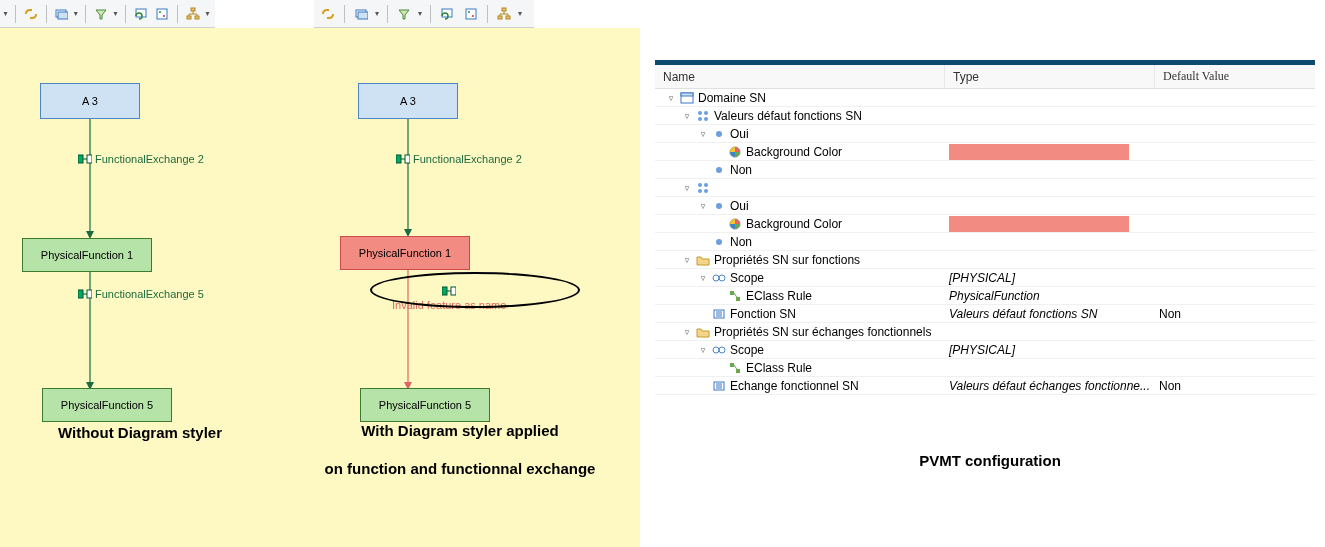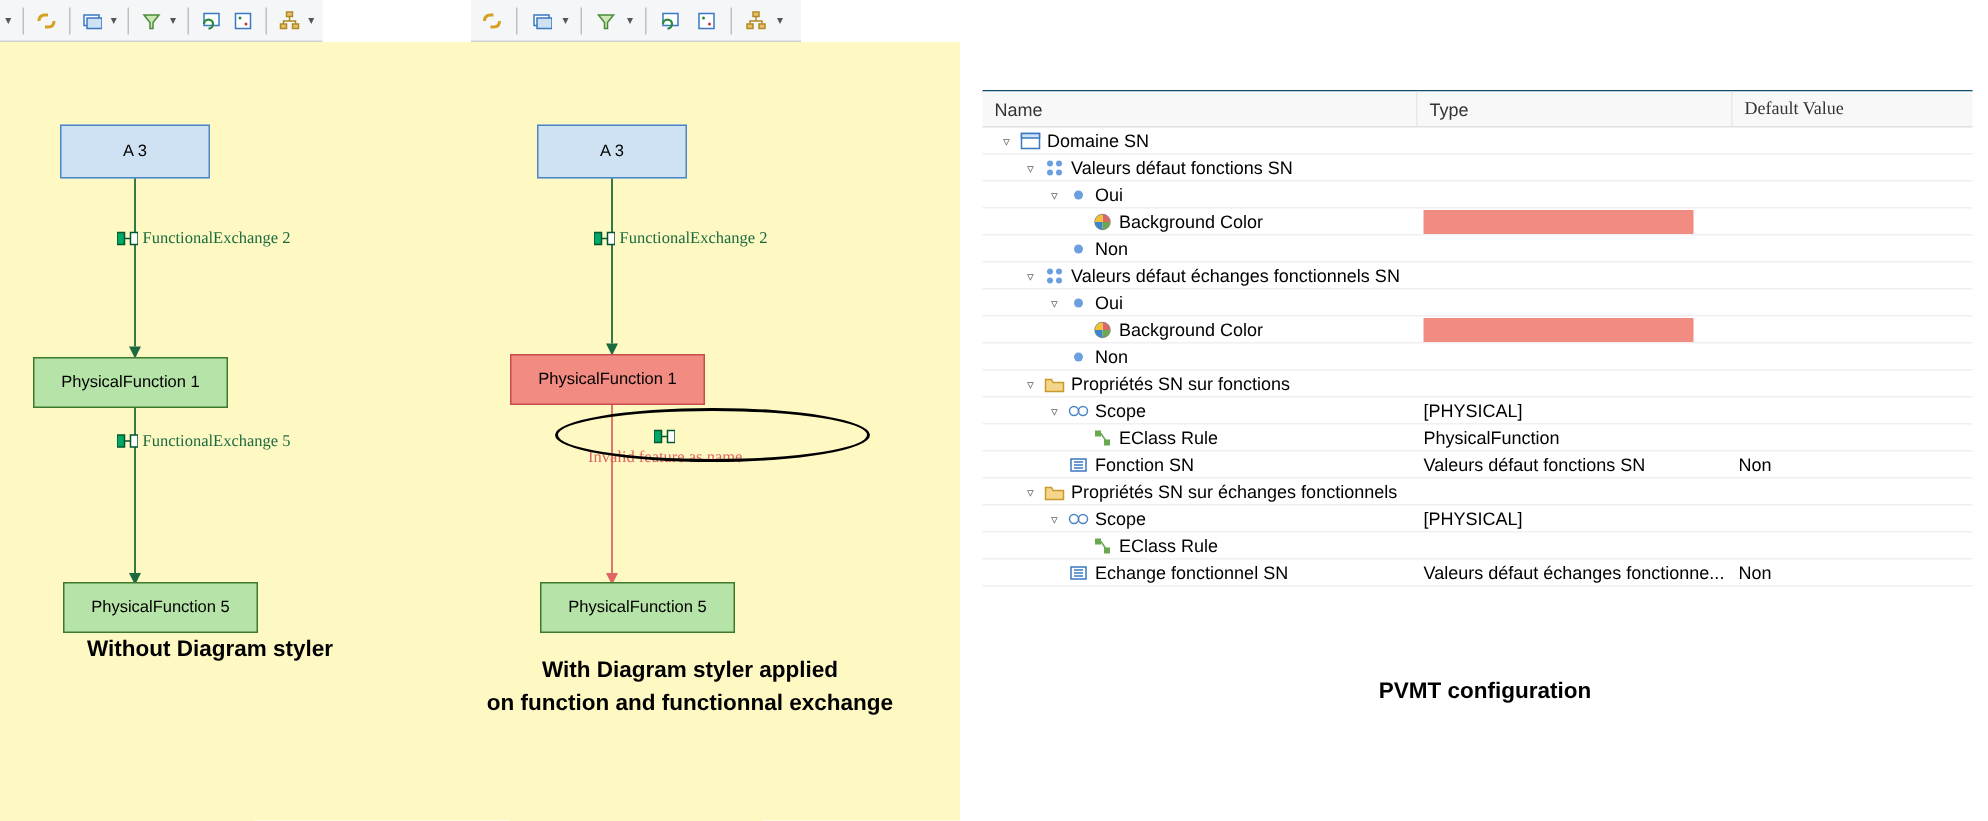--- a/index.html
+++ b/index.html
@@ -69,21 +69,20 @@
   .node-green { background: #b6e3a7; border-color: #3d7a2f; color: #000; }
   .node-red { background: #f28b82; border-color: #c94b4b; color: #000; }
 
   .edge-label {
     position: absolute;
     font-size: 11px;
     color: #1c6b3f;
     display: flex;
     align-items: center;
     gap: 3px;
-    font-family: Liberation Serif, serif;
   }
   .edge-label.red-label { color: #e06666; flex-direction: column; }
   .port-icon {
     width: 14px;
     height: 10px;
     display: inline-flex;
     align-items: center;
     justify-content: center;
   }
 
@@ -103,21 +102,21 @@
     text-align: center;
     color: #000;
   }
 
   
   .table-panel {
     position: absolute;
     left: 655px;
     top: 60px;
     width: 660px;
-    border-top: 1px solid #0c4a6e;
+    border-top: 5px solid #0c4a6e;
     background: #fff;
   }
   .thead {
     display: flex;
     background: #f8f8f8;
     border-bottom: 1px solid #e0e0e0;
     height: 24px;
     align-items: center;
     font-size: 12px;
     color: #333;
@@ -128,21 +127,21 @@
   .col-default { flex: 1; }
 
   .tree-rows { }
   .tree-row {
     display: flex;
     height: 18px;
     align-items: center;
     border-bottom: 1px solid #f0f0f0;
   }
   .cell-name { width: 290px; display: flex; align-items: center; gap: 3px; }
-  .cell-type { width: 210px; display: flex; align-items: center; padding-left: 4px; }
+  .cell-type { width: 210px; display: flex; align-items: center; padding-left: 4px; font-style: italic; }
   .cell-default { flex: 1; display: flex; align-items: center; padding-left: 4px; }
   .expander {
     width: 10px;
     height: 10px;
     display: inline-flex;
     align-items: center;
     justify-content: center;
     font-size: 9px;
     color: #666;
   }
@@ -343,21 +342,21 @@
       </span>
     <span>Invalid feature as name</span>
   </div>
   <div class="ellipse-annot" style="left:70px; top:244px; width:210px; height:36px;"></div>
 
   <div class="node node-green" style="left:60px; top:360px; width:130px; height:34px;">
       <span>PhysicalFunction 5</span>
     </div>
 </div>
 
-<div class="caption" style="left:300px; top:438px; width:320px;">With Diagram styler applied</div>
+<div class="caption" style="left:300px; top:422px; width:320px;">With Diagram styler applied</div>
 <div class="caption" style="left:290px; top:460px; width:340px;">on function and functionnal exchange</div>
 
 <div class="table-panel">
   <div class="thead">
     <div class="th-col col-name">
         <span>Name</span>
       </div>
     <div class="th-col col-type">
         <span>Type</span>
       </div>
@@ -469,21 +468,20 @@
           <span class="indent" style="width: 24px;"></span>
           <span class="expander">▿</span>
           <span class="tree-icon">
             <svg width="14" height="14">
               <circle cx="4" cy="4" r="2" fill="#6aa0e0"></circle>
               <circle cx="10" cy="4" r="2" fill="#6aa0e0"></circle>
               <circle cx="4" cy="10" r="2" fill="#6aa0e0"></circle>
               <circle cx="10" cy="10" r="2" fill="#6aa0e0"></circle>
             </svg>
           </span>
-          <span>Valeurs défaut échanges fonctionnels SN</span>
         </div>
         <div class="cell-type">
           <span></span>
         </div>
         <div class="cell-default">
           <span></span>
         </div>
       </div>
       <div class="tree-row">
         <div class="cell-name">

